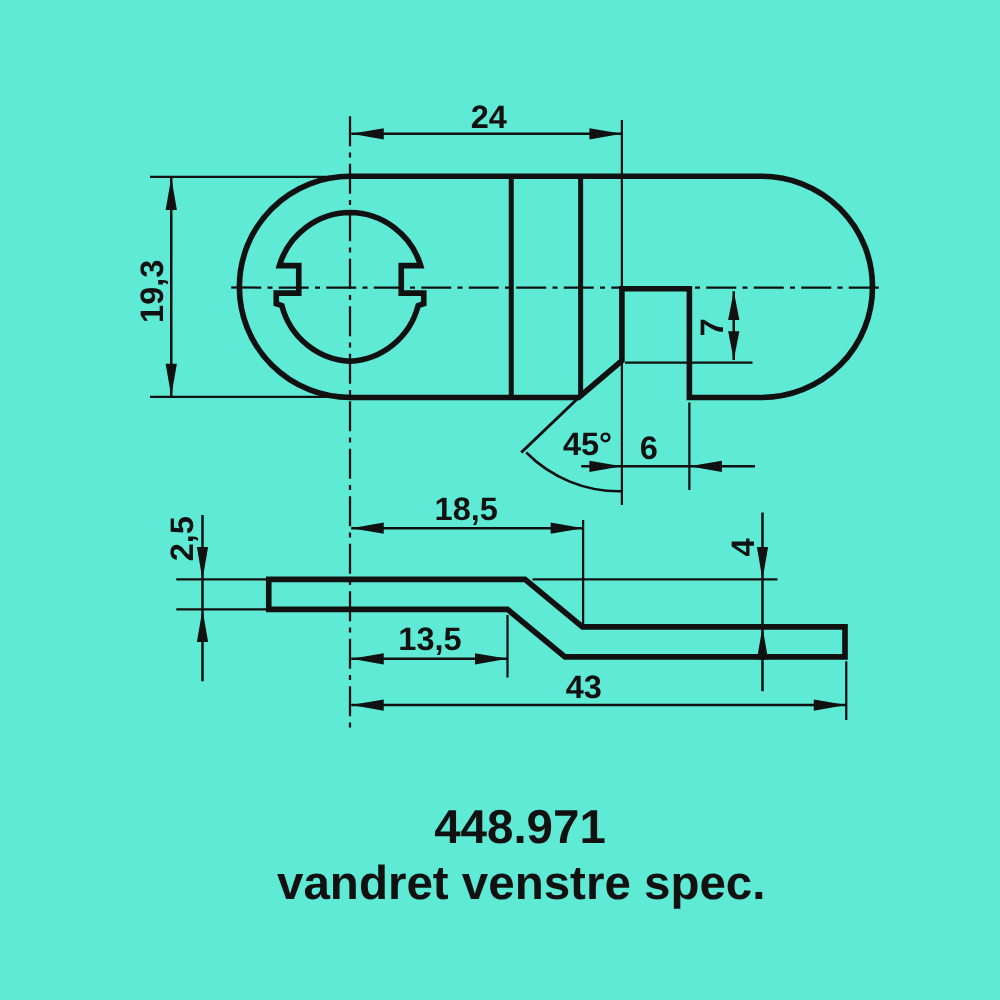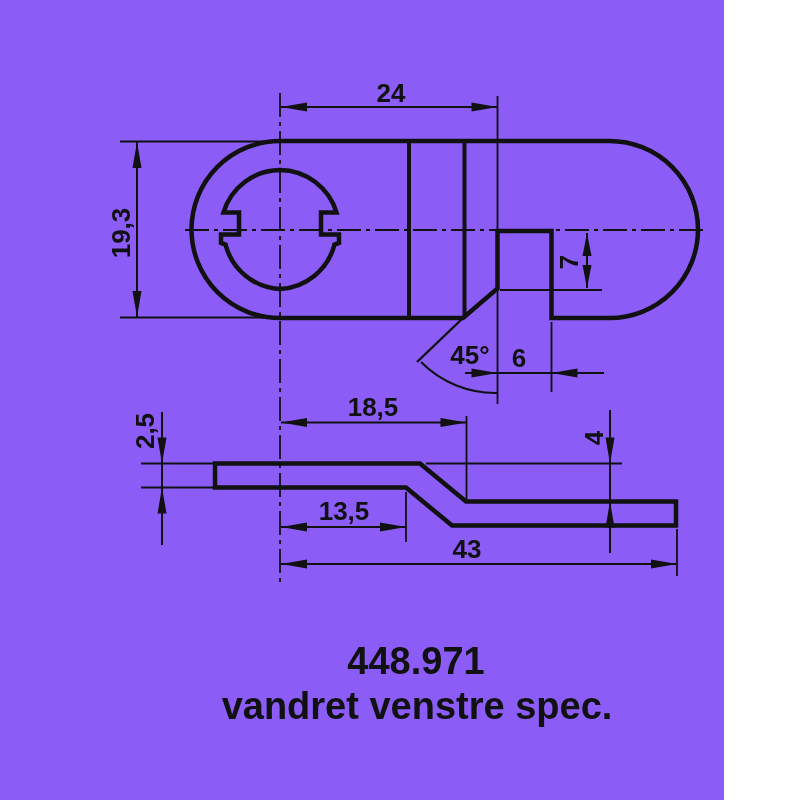--- a/index.html
+++ b/index.html
@@ -3,22 +3,22 @@
 <meta charset="utf-8">
 <style>
   html, body {
     margin: 0; padding: 0;
     background: #ffffff;
     width: 800px; height: 800px;
     font-family: "Liberation Sans", sans-serif;
   }
   .sheet {
     position: relative;
-    width: 724px; height: 800px;
-    background: #8b5cf6;
+    width: 800px; height: 800px;
+    background: #5eead4;
     overflow: hidden;
   }
   svg { display: block; }
   .outline  { stroke: #111111; stroke-width: 4.5; fill: none; stroke-linejoin: miter; stroke-linecap: butt; }
   .bendline { stroke: #111111; stroke-width: 4;   fill: none; }
   .dimline  { stroke: #111111; stroke-width: 2;   fill: none; }
   .extline  { stroke: #111111; stroke-width: 1.8; fill: none; }
   .center   { stroke: #111111; stroke-width: 1.8; fill: none; stroke-dasharray: 24 5 4 5; }
   .thinref  { stroke: #111111; stroke-width: 2.4; fill: none; }
   .arrow    { fill: #111111; stroke: none; }

